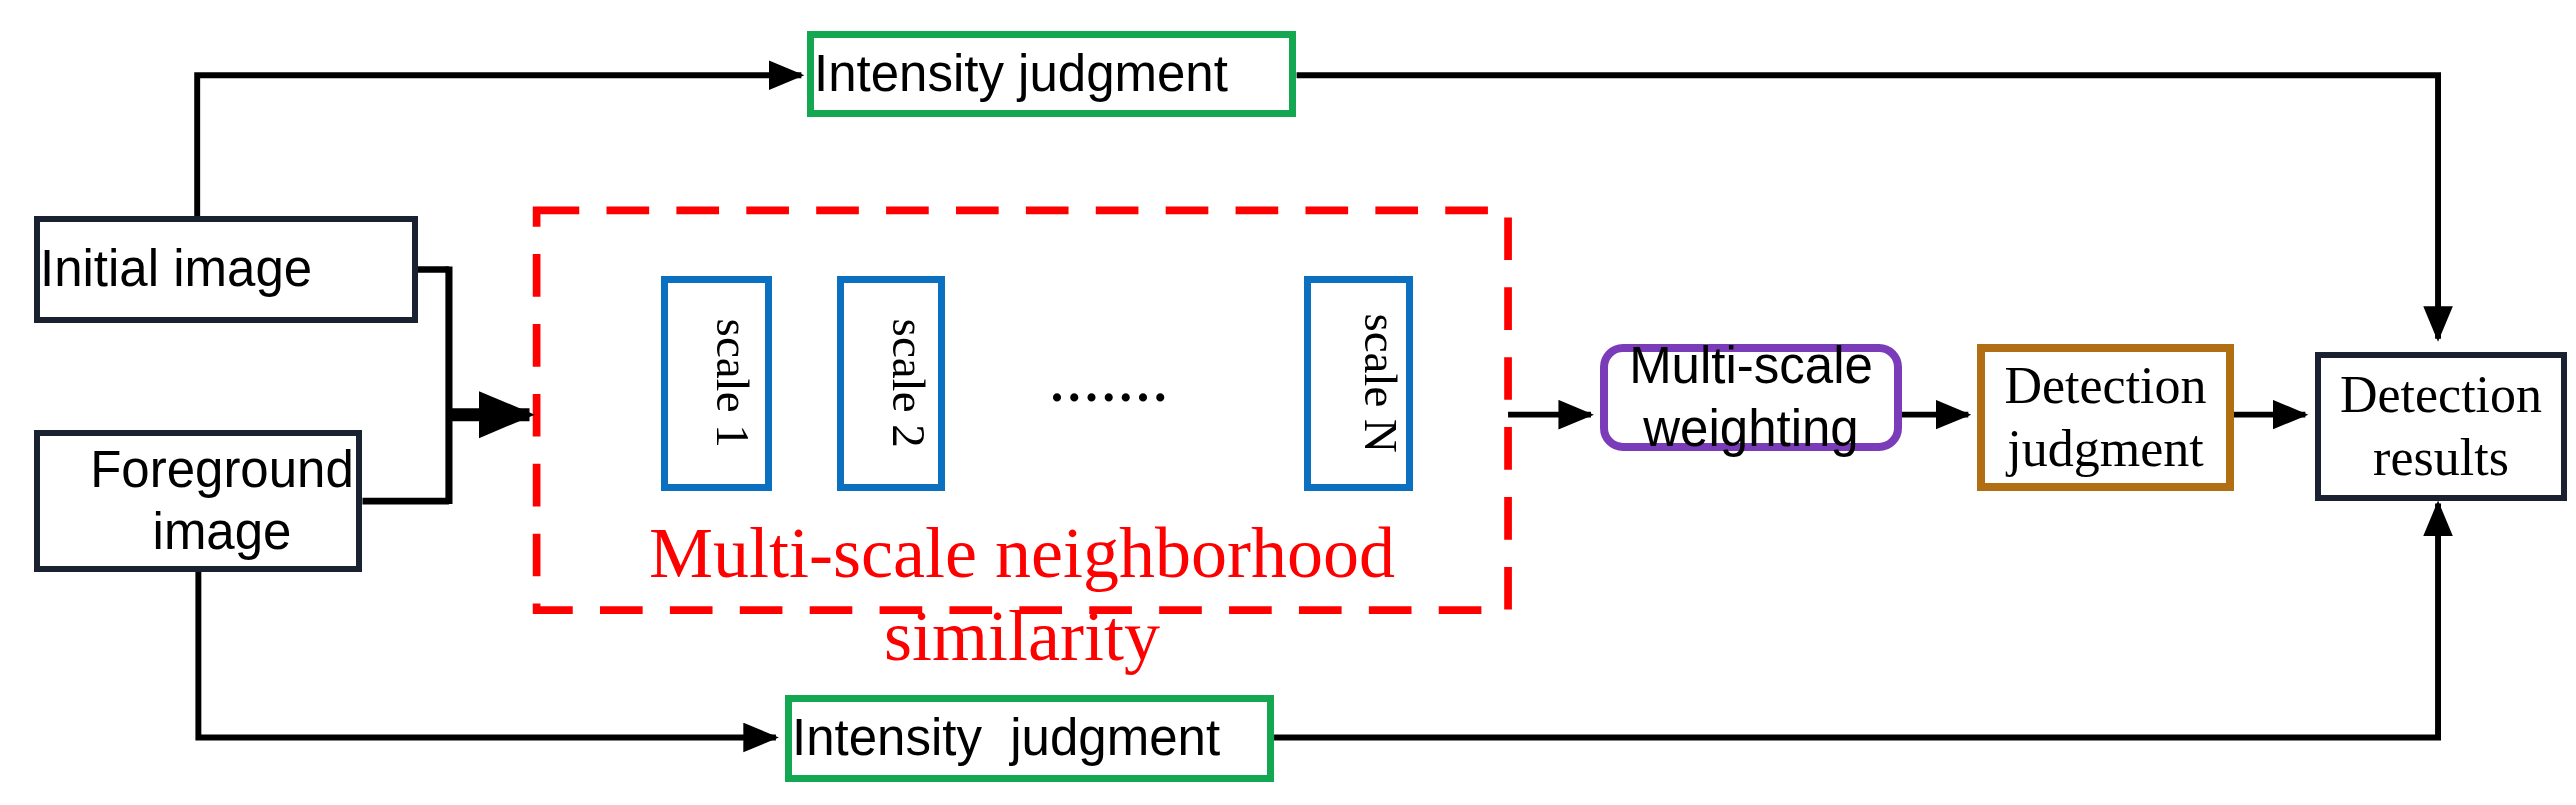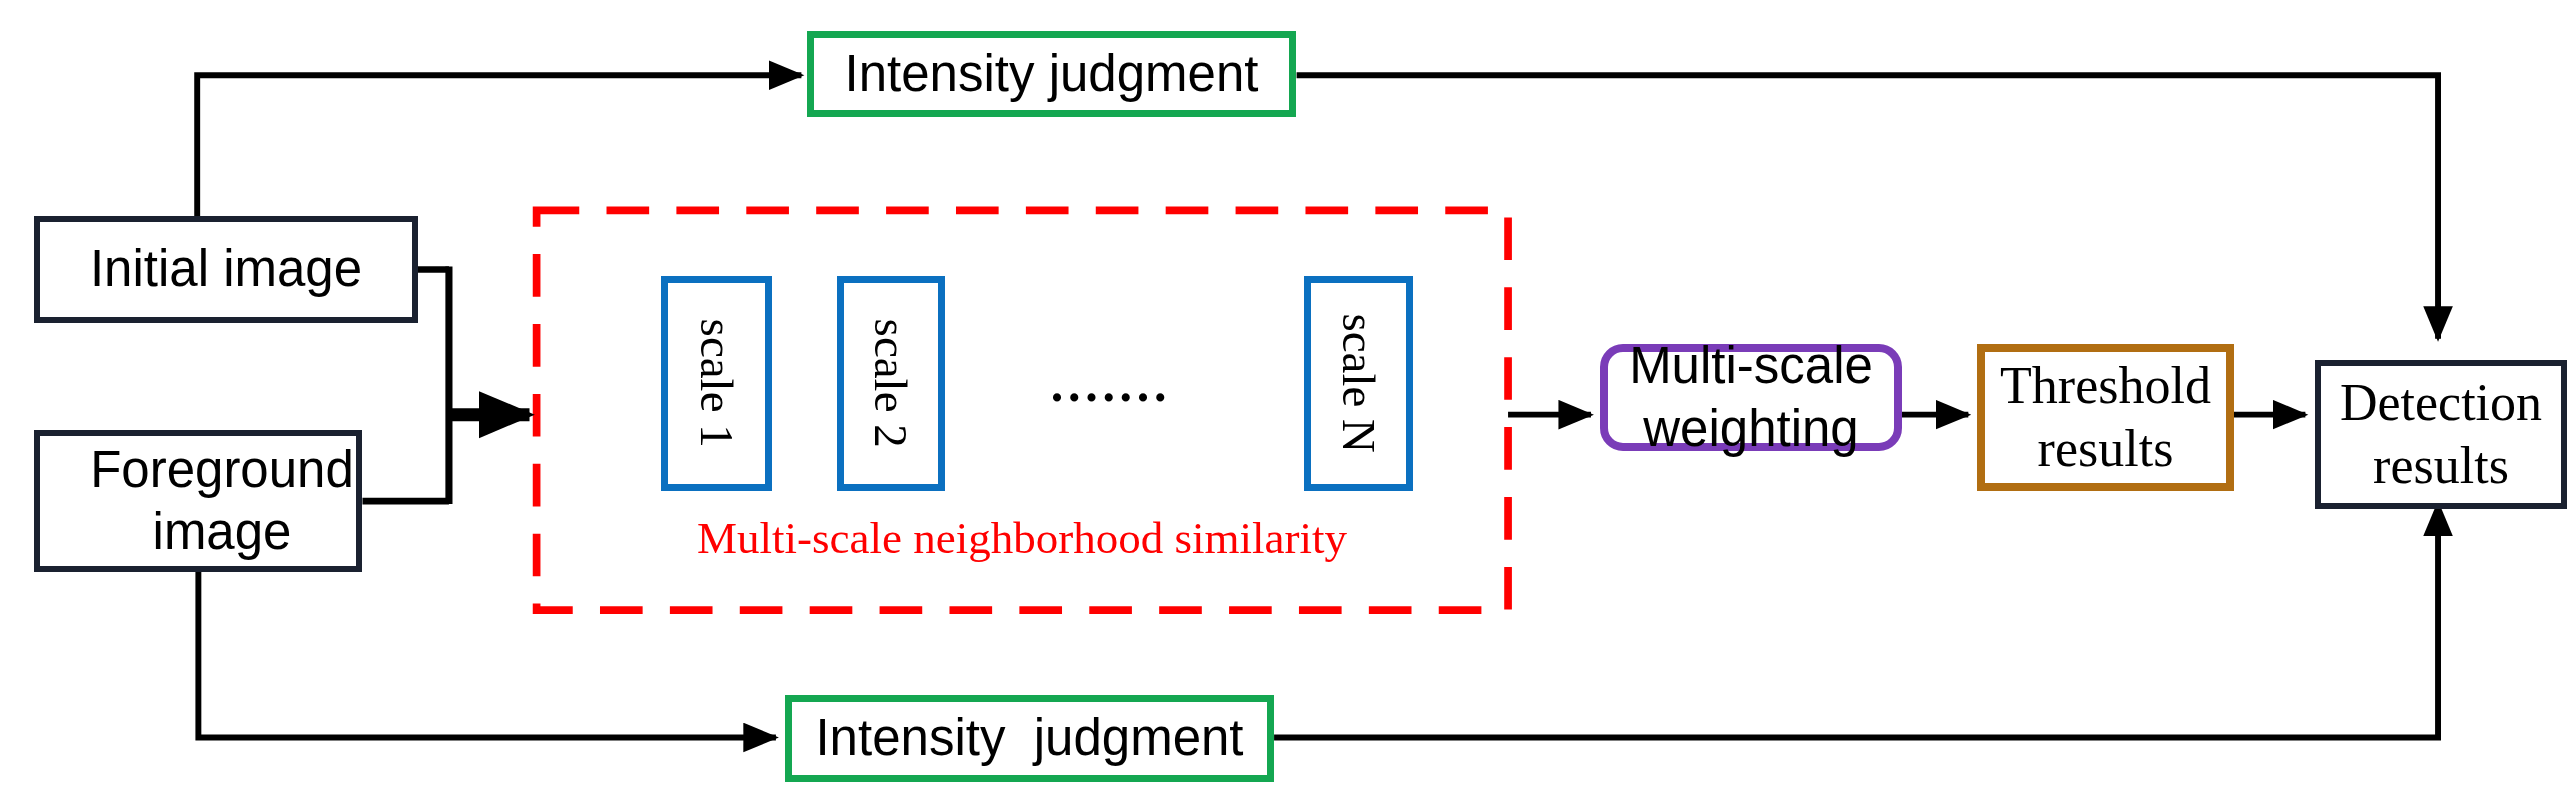--- a/index.html
+++ b/index.html
@@ -1,33 +1,33 @@
 <!DOCTYPE html>
 <html style="--green: #14A751; --blue: #0B70C0; --purple: #7A3CB8; --brown: #B16E12; --red: #FF0000; --dark-navy: #1A2130; --line: #000000; --text: #000000; --background: #FFFFFF;font-size:9.5px"><head>
 <meta charset="utf-8">
 <style>
   html,body{margin:0;padding:0;background:#fff;}
   .canvas{position:relative;width:2576px;height:805px;background:var(--background,#ffffff);overflow:hidden;}
 
-  .node{position:absolute;box-sizing:border-box;display:flex;align-items:center;justify-content:center;
+  .node{position:absolute;box-sizing:border-box;display:flex;align-items:center;justify-content:flex-start;
         text-align:center;color:var(--text,#000);background:#fff;}
   .sans{font-family:"Liberation Sans","DejaVu Sans",sans-serif;font-size:51px;line-height:1.22;}
   .serif{font-family:"Liberation Serif","DejaVu Serif",serif;font-size:52px;line-height:1.2;}
 
   .border-dark{border:6px solid var(--dark-navy,#1a2130);}
   .border-green{border:7.1px solid var(--green,#14a751);}
   .border-blue{border:7.1px solid var(--blue,#0b70c0);}
   .border-purple{border:8.3px solid var(--purple,#7a3cb8);}
   .border-brown{border:8.3px solid var(--brown,#b16e12);}
 
   .vtext{transform:rotate(90deg);white-space:nowrap;font-size:47px;}
   .pre{white-space:pre;}
 
   .red-label{position:absolute;color:var(--red,#ff0000);font-family:"Liberation Serif","DejaVu Serif",serif;
-             font-size:45px;text-align:center;}
+             font-size:72px;text-align:center;}
   .dots{position:absolute;display:flex;align-items:center;justify-content:center;color:var(--text,#000);
         font-family:"Liberation Serif","DejaVu Serif",serif;font-weight:bold;font-size:50px;letter-spacing:4.7px;}
 
   svg.wires{position:absolute;left:0;top:0;}
 </style>
 </head>
 <body>
 
 <div class="canvas">
 
@@ -91,21 +91,21 @@
     <span class="vtext">scale N</span>
   </div>
 
   <div class="red-label" style="left:536px;top:512px;width:972px;">Multi-scale neighborhood similarity</div>
 
   <div class="node sans border-purple" style="left:1600px;top:344px;width:302px;height:107px;border-radius:23px;">
     <span>Multi-scale weighting</span>
   </div>
 
   <div class="node serif border-brown" style="left:1977px;top:344px;width:257px;height:147px;">
-    <span>Threshold results</span>
+    <span>Detection judgment</span>
   </div>
 
-  <div class="node serif border-dark" style="left:2315px;top:360px;width:252px;height:149px;">
+  <div class="node serif border-dark" style="left:2315px;top:352px;width:252px;height:149px;">
     <span>Detection results</span>
   </div>
 
 </div>
 
 
 </body></html>

